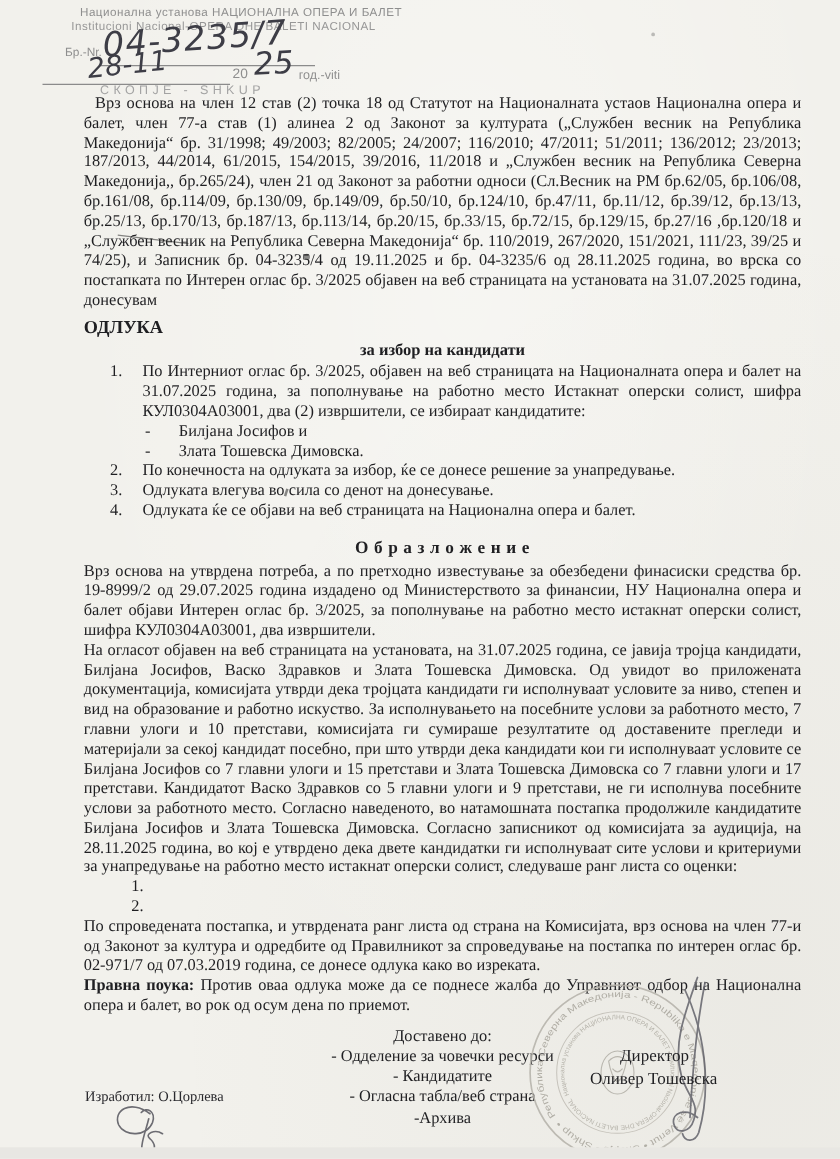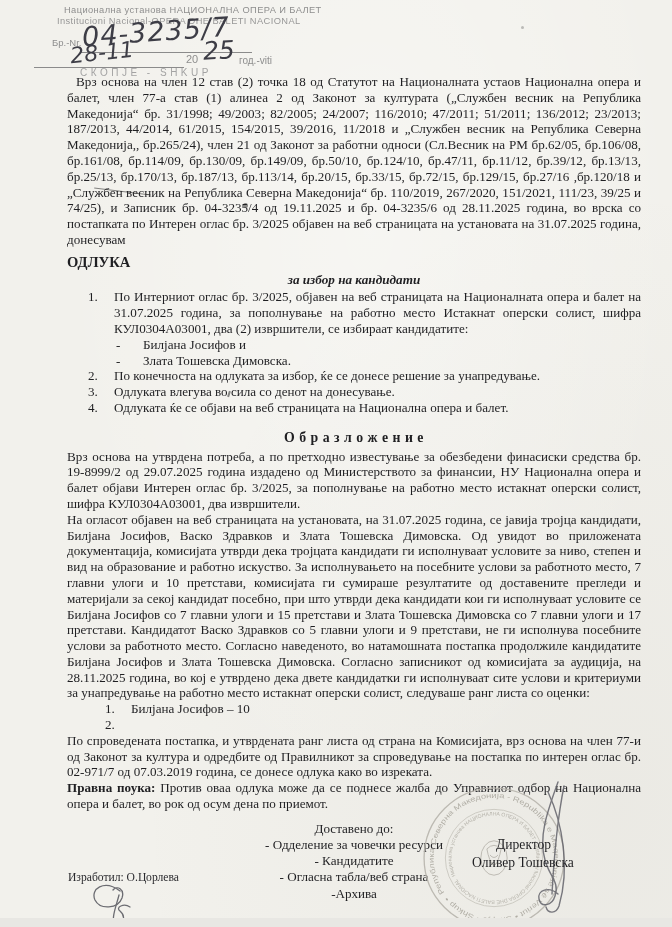--- a/index.html
+++ b/index.html
@@ -32,21 +32,21 @@
   .yr-label{position:absolute; left:239px; top:55px; font-family:"Liberation Sans",sans-serif;
     font-size:10px; color:#8e8e8e;}
   .lh-city{position:absolute; left:80px; top:67px; font-family:"Liberation Sans",sans-serif;
     font-size:10px; letter-spacing:3.5px; color:#a3a3a3;}
   
   .col{position:absolute; left:67px; top:74px; width:574px;
     font-size:13.1px; line-height:15.8px; text-align:justify;}
   .col p{margin:0;}
   .intro{text-indent:9px;}
   .h-odluka{text-align:left; font-weight:bold; font-size:14.6px; margin:7px 0 1px;}
-  .h-sub{text-align:center; font-weight:bold; font-size:13.2px; margin:0 0 2px;font-style:italic;}
+  .h-sub{text-align:center; font-weight:bold; font-size:13.2px; margin:0 0 2px;}
   .oli{display:flex;}
   .oli .n{flex:0 0 26px; margin-left:21px;}
   .oli .t{flex:1; text-align:justify;}
   .sub{display:flex;}
   .sub .d{flex:0 0 27px; margin-left:49px;}
   .sub .t{flex:1; text-align:left;}
   .h-obraz{text-align:center; font-weight:bold; font-size:13.8px; margin:14px 0 3px; letter-spacing:.5px;}
   .rk{display:flex;}
   .rk .n{flex:0 0 26px; margin-left:38px;}
   .rk .t{flex:1; text-align:left;}
@@ -118,21 +118,20 @@
       <span class="n">4.</span>
       <div class="t">Одлуката ќе се објави на веб страницата на Национална опера и балет.</div>
     </div>
 
     <div class="h-obraz">О б р а з л о ж е н и е</div>
     <p>Врз основа на утврдена потреба, а по претходно известување за обезбедени финасиски средства бр. 19-8999/2 од 29.07.2025 година издадено од Министерството за финансии, НУ Национална опера и балет објави Интерен оглас бр. 3/2025, за пополнување на работно место истакнат оперски солист, шифра КУЛ0304А03001, два извршители.</p>
     <p>На огласот објавен на веб страницата на установата, на 31.07.2025 година, се јавија тројца кандидати, Билјана Јосифов, Васко Здравков и Злата Тошевска Димовска. Од увидот во приложената документација, комисијата утврди дека тројцата кандидати ги исполнуваат условите за ниво, степен и вид на образование и работно искуство. За исполнувањето на посебните услови за работното место, 7 главни улоги и 10 претстави, комисијата ги сумираше резултатите од доставените прегледи и материјали за секој кандидат посебно, при што утврди дека кандидати кои ги исполнуваат условите се Билјана Јосифов со 7 главни улоги и 15 претстави и Злата Тошевска Димовска со 7 главни улоги и 17 претстави. Кандидатот Васко Здравков со 5 главни улоги и 9 претстави, не ги исполнува посебните услови за работното место. Согласно наведеното, во натамошната постапка продолжиле кандидатите Билјана Јосифов и Злата Тошевска Димовска. Согласно записникот од комисијата за аудиција, на 28.11.2025 година, во кој е утврдено дека двете кандидатки ги исполнуваат сите услови и критериуми за унапредување на работно место истакнат оперски солист, следуваше ранг листа со оценки:</p>
 
     <div class="rk">
       <span class="n">1.</span>
-      <div class="t">Билјана Јосифов – 10</div>
     </div>
     <div class="rk">
       <span class="n">2.</span>
     </div>
 
     <p>По спроведената постапка, и утврдената ранг листа од страна на Комисијата, врз основа на член 77-и од Законот за култура и одредбите од Правилникот за спроведување на постапка по интерен оглас бр. 02-971/7 од 07.03.2019 година, се донесе одлука како во изреката.</p>
     <p class="legal"><b>Правна поука:</b><span> Против оваа одлука може да се поднесе жалба до Управниот одбор на Национална опера и балет, во рок од осум дена по приемот.</span></p>
 
     <div class="delivery">
       <div>Доставено до:</div>

